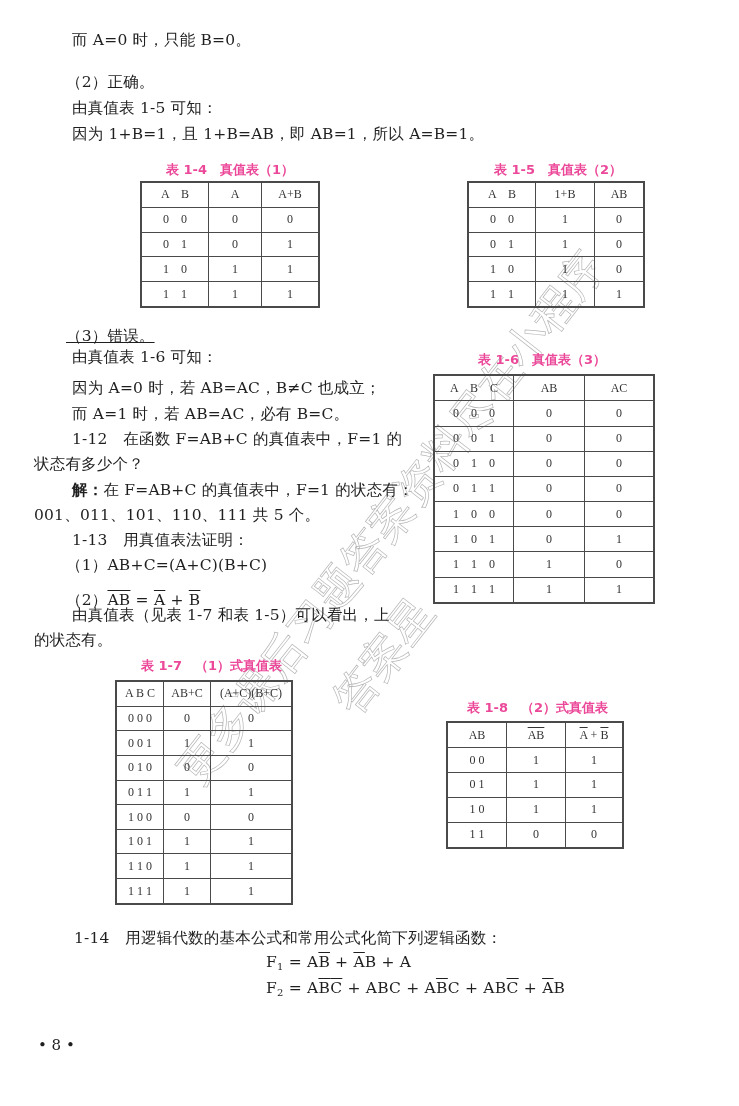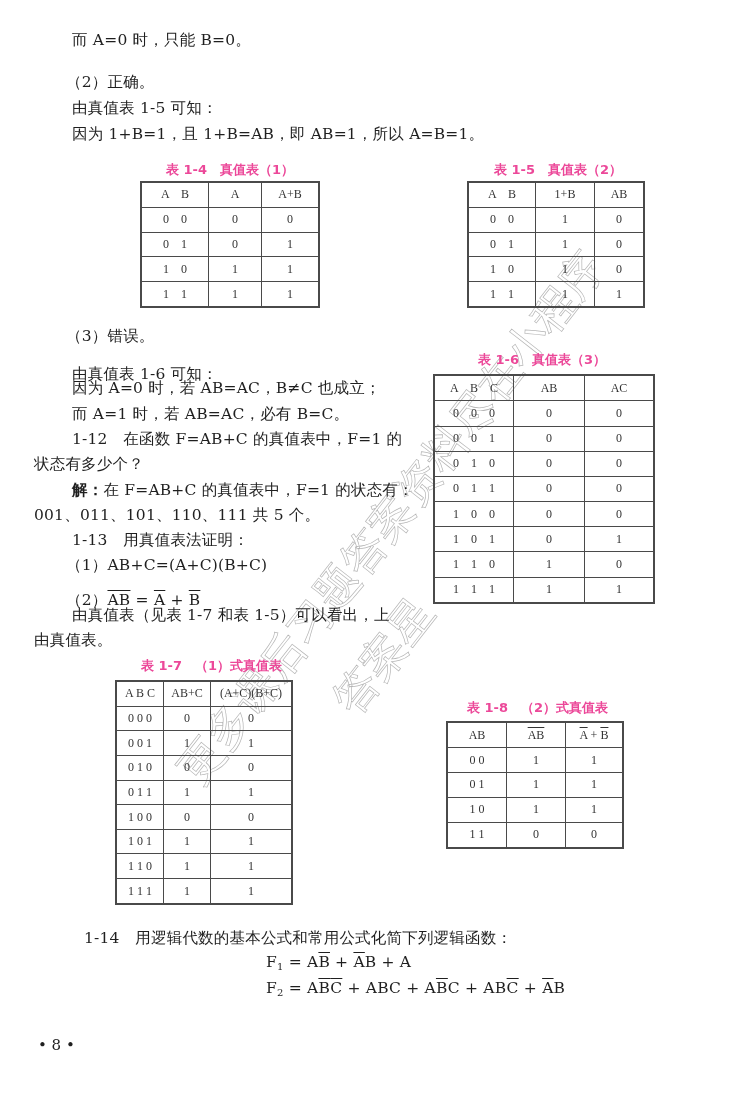--- a/index.html
+++ b/index.html
@@ -104,35 +104,35 @@
         <td>0</td>
       </tr>
   <tr>
         <td>1　1</td>
         <td>1</td>
         <td>1</td>
       </tr>
 </tbody>
   </table>
 
-<div class="line" style="left:66px; top:326px;">（3）错误。</div>
-<div class="line" style="left:72px; top:364px;">由真值表 1-6 可知：</div>
+<div class="line" style="left:66px; top:326px;text-decoration:underline;">（3）错误。</div>
+<div class="line" style="left:72px; top:347px;">由真值表 1-6 可知：</div>
 <div class="line" style="left:72px; top:378px;">因为 A=0 时，若 AB=AC，B≠C 也成立；</div>
 <div class="line" style="left:72px; top:404px;">而 A=1 时，若 AB=AC，必有 B=C。</div>
 <div class="line" style="left:72px; top:429px;">1-12　在函数 F=AB+C 的真值表中，F=1 的</div>
 <div class="line" style="left:34px; top:454px;">状态有多少个？</div>
 <div class="line" style="left:72px; top:480px;"><span class="bold">解：</span><span>在 F=AB+C 的真值表中，F=1 的状态有：</span></div>
 <div class="line" style="left:34px; top:505px;">001、011、101、110、111 共 5 个。</div>
 <div class="line" style="left:72px; top:530px;">1-13　用真值表法证明：</div>
 <div class="line" style="left:66px; top:555px;">（1）AB+C=(A+C)(B+C)</div>
 <div class="line" style="left:66px; top:580px;margin-top:10px;">
   <span>（2）</span><span class="ov">AB</span><span> = </span><span class="ov">A</span><span> + </span><span class="ov">B</span>
 </div>
 <div class="line" style="left:72px; top:605px;">由真值表（见表 1-7 和表 1-5）可以看出，上</div>
-<div class="line" style="left:34px; top:630px;">由真值表。</div>
+<div class="line" style="left:34px; top:630px;">的状态有。</div>
 
 <div class="caption" style="left:478px; top:352px;">表 1-6　真值表（3）</div>
 <table class="tt" style="left:433px; top:374px; width:222px; height:230px;">
   <tbody>
       <tr>
         <th style="width:78px">A　B　C</th>
         <th style="width:70px">AB</th>
         <th>AC</th>
       </tr>
   <tr>
@@ -253,21 +253,21 @@
         <td>1</td>
       </tr>
   <tr>
         <td>1 1</td>
         <td>0</td>
         <td>0</td>
       </tr>
 </tbody>
   </table>
 
-<div class="line" style="left:84px; top:928px;">1-14　用逻辑代数的基本公式和常用公式化简下列逻辑函数：</div>
+<div class="line" style="left:74px; top:928px;">1-14　用逻辑代数的基本公式和常用公式化简下列逻辑函数：</div>
 <div class="line" style="left:266px; top:952px;">
   <span>F</span><span class="sub">1</span>
   = A<span class="ov">B</span> + <span class="ov">A</span>B + A
 </div>
 <div class="line" style="left:266px; top:978px;">
   <span>F</span><span class="sub">2</span>
   = A<span class="ov">B</span><span class="ov">C</span> + ABC + A<span class="ov">B</span>C + AB<span class="ov">C</span> + <span class="ov">A</span>B
 </div>
 
 <div class="pagenum" style="left:38px; top:1036px;">• 8 •</div>

